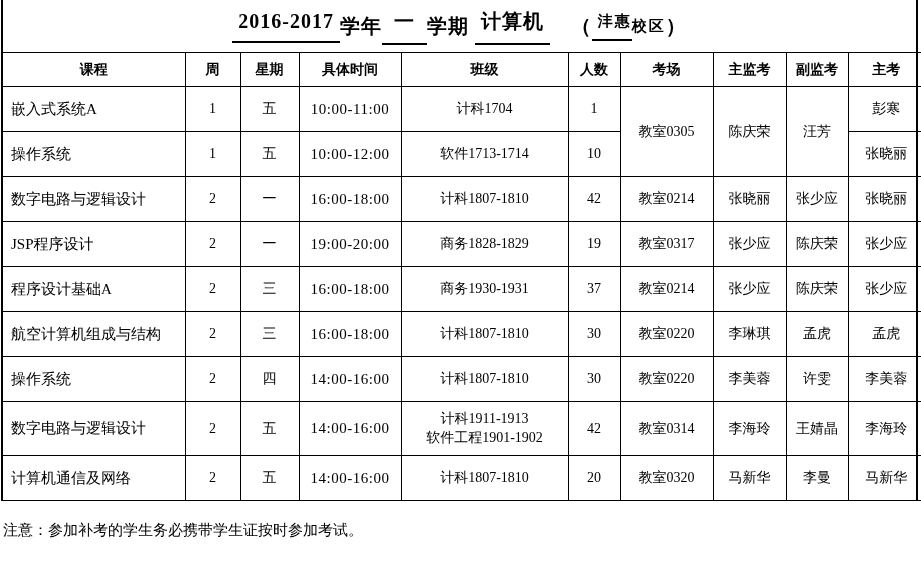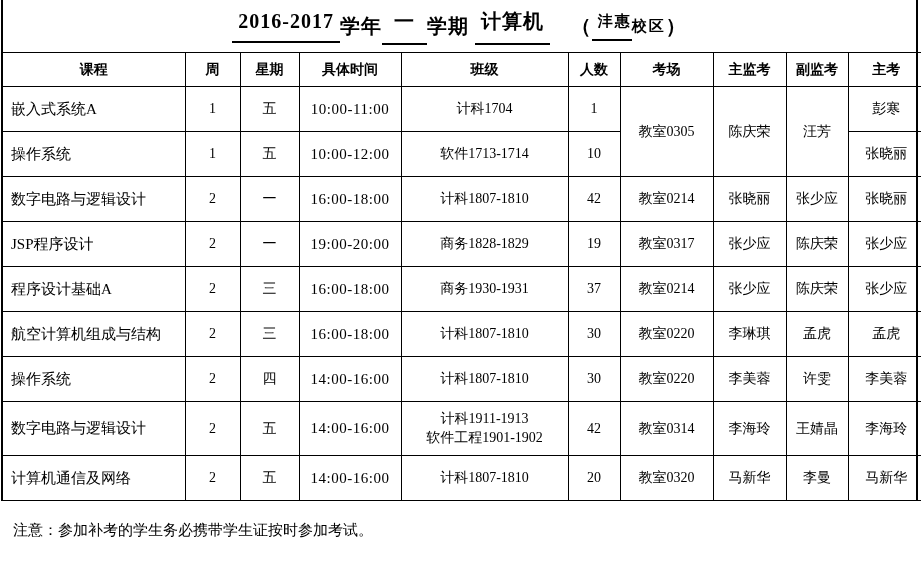--- a/index.html
+++ b/index.html
@@ -28,21 +28,21 @@
     border:1px solid #000;text-align:center;vertical-align:middle;
     font-size:14px;padding:0 2px;overflow:hidden;
   }
   th{font-weight:bold;}
   thead tr{height:34px;}
   tbody tr{height:45px;}
   tbody tr.tall{height:54px;}
   td.course{text-align:left;padding-left:8px;font-size:15px;}
   td.time{font-size:15px;letter-spacing:0.5px;}
   td.classes{white-space:pre-line;line-height:1.3;}
-  .note{margin-top:20px;padding-left:13px;font-size:15px;}
+  .note{margin-top:20px;padding-left:3px;font-size:15px;}
 </style>
 </head>
 <body>
 
 <div class="doc">
   <div class="panel">
     <div class="title" id="title">
         <span class="u"> 2016-2017 </span>
         <span>学年</span>
         <span class="u">  一  </span>

